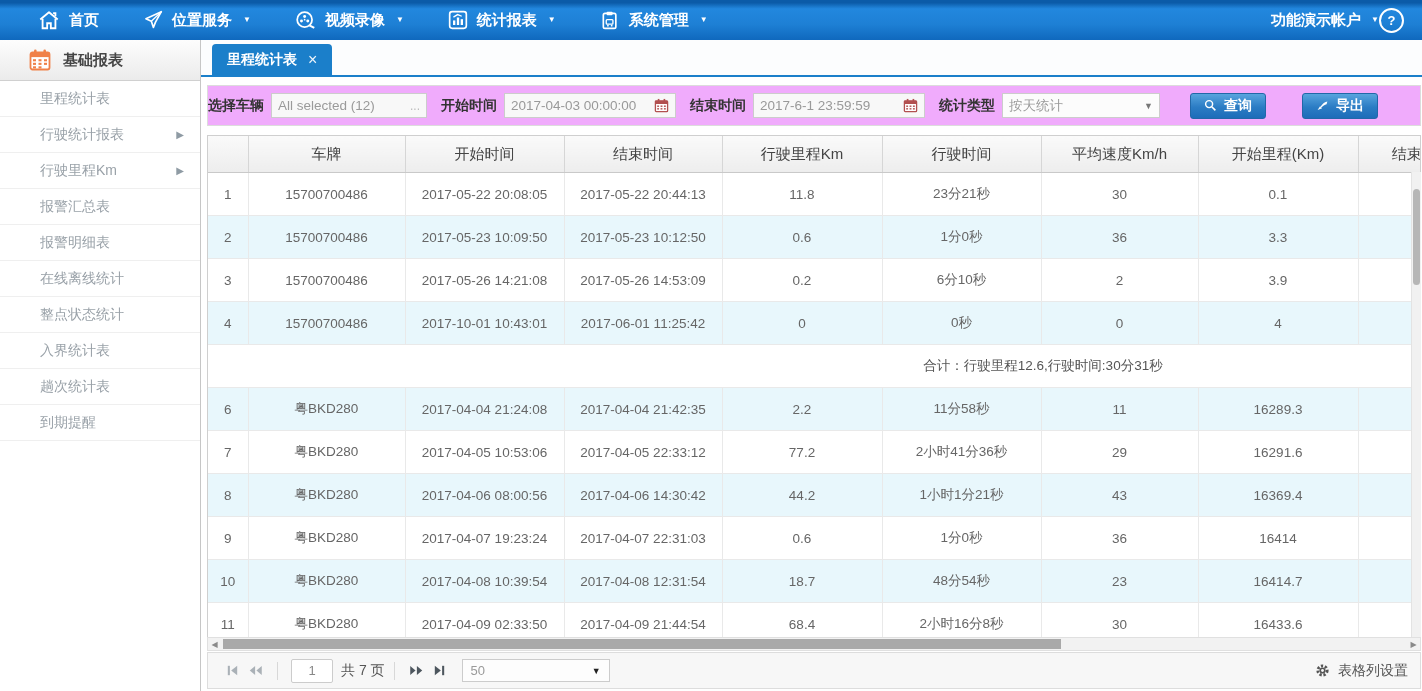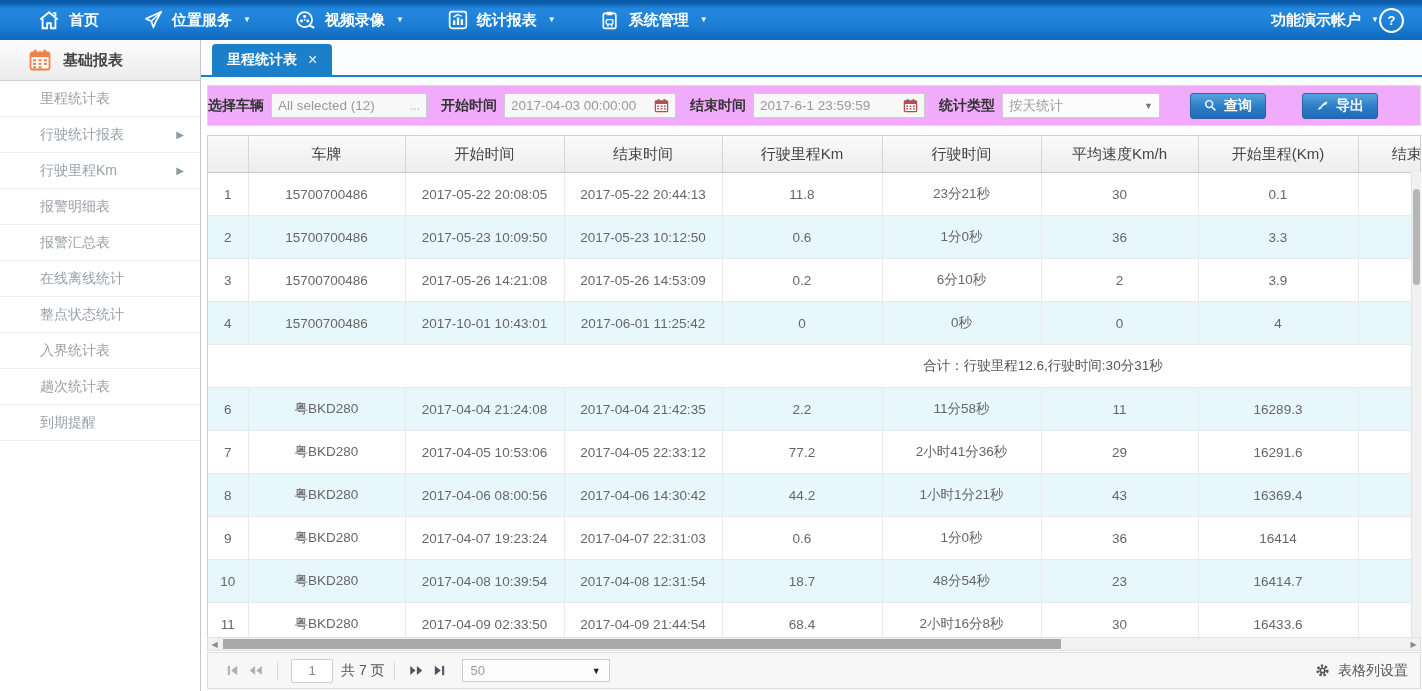--- a/index.html
+++ b/index.html
@@ -216,25 +216,25 @@
   </div>
         <div class="sidebar-item">
     <span>行驶统计报表</span>
     <span class="arrow">▶</span>
   </div>
         <div class="sidebar-item">
     <span>行驶里程Km</span>
     <span class="arrow">▶</span>
   </div>
         <div class="sidebar-item">
+    <span>报警汇总表</span>
+
+  </div>
+        <div class="sidebar-item">
     <span>报警明细表</span>
-
-  </div>
-        <div class="sidebar-item">
-    <span>报警汇总表</span>
 
   </div>
         <div class="sidebar-item">
     <span>在线离线统计</span>
 
   </div>
         <div class="sidebar-item">
     <span>整点状态统计</span>
 
   </div>

